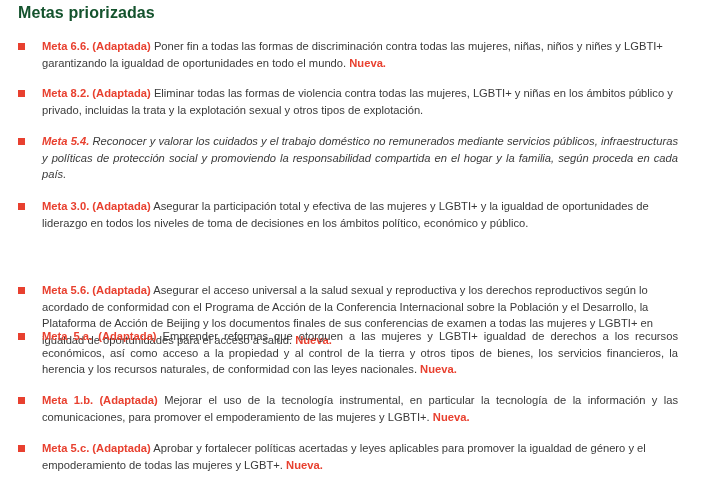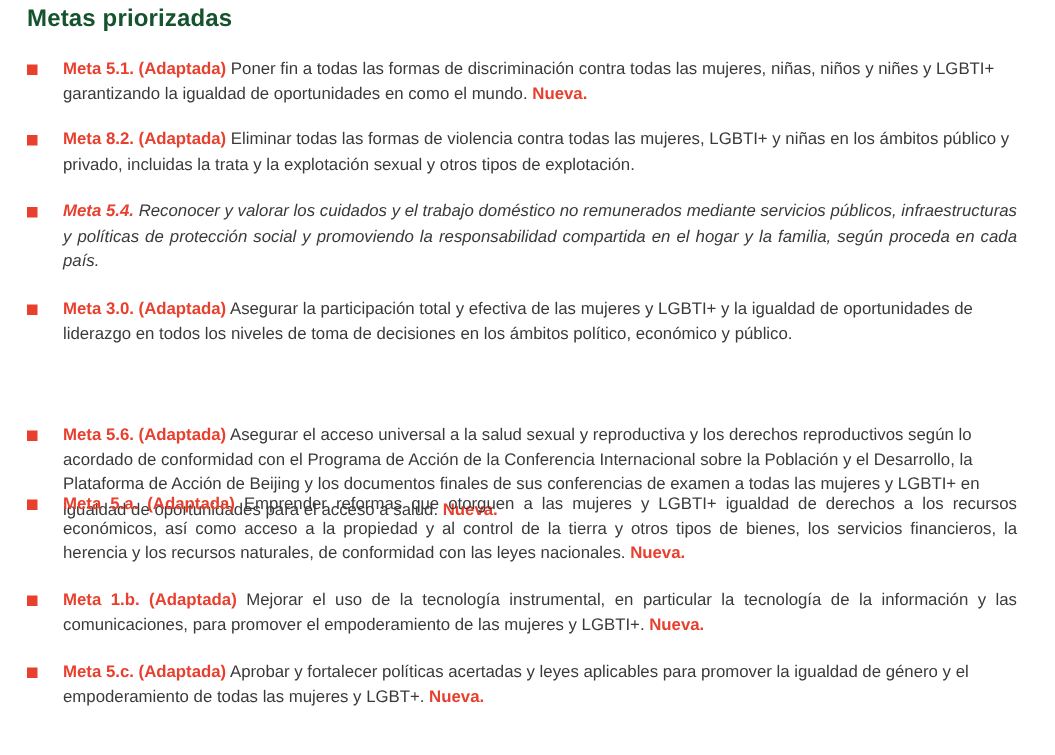--- a/index.html
+++ b/index.html
@@ -63,21 +63,21 @@
     }
   </style>
 </head>
 <body>
 
 <div class="page">
   <div class="title">Metas priorizadas</div>
 
   <div class="goal" style="top:38px;">
     <span class="bullet"></span>
-    <div class="goal-text"><span class="goal-label">Meta 5.1. (Adaptada)</span> <span>Poner fin a todas las formas de discriminación contra todas las mujeres, niñas, niños y niñes y LGBTI+ garantizando la igualdad de oportunidades en como el mundo.</span> <span class="goal-new">Nueva.</span></div>
+    <div class="goal-text"><span class="goal-label">Meta 6.6. (Adaptada)</span> <span>Poner fin a todas las formas de discriminación contra todas las mujeres, niñas, niños y niñes y LGBTI+ garantizando la igualdad de oportunidades en todo el mundo.</span> <span class="goal-new">Nueva.</span></div>
   </div>
 
   <div class="goal" style="top:85px;">
     <span class="bullet"></span>
     <div class="goal-text"><span class="goal-label">Meta 8.2. (Adaptada)</span> <span>Eliminar todas las formas de violencia contra todas las mujeres, LGBTI+ y niñas en los ámbitos público y privado, incluidas la trata y la explotación sexual y otros tipos de explotación.</span></div>
   </div>
 
   <div class="goal" style="top:133px;font-style:italic;">
     <span class="bullet"></span>
     <div class="goal-text justify"><span class="goal-label">Meta 5.4.</span> <span>Reconocer y valorar los cuidados y el trabajo doméstico no remunerados mediante servicios públicos, infraestructuras y políticas de protección social y promoviendo la responsabilidad compartida en el hogar y la familia, según proceda en cada país.</span></div>

